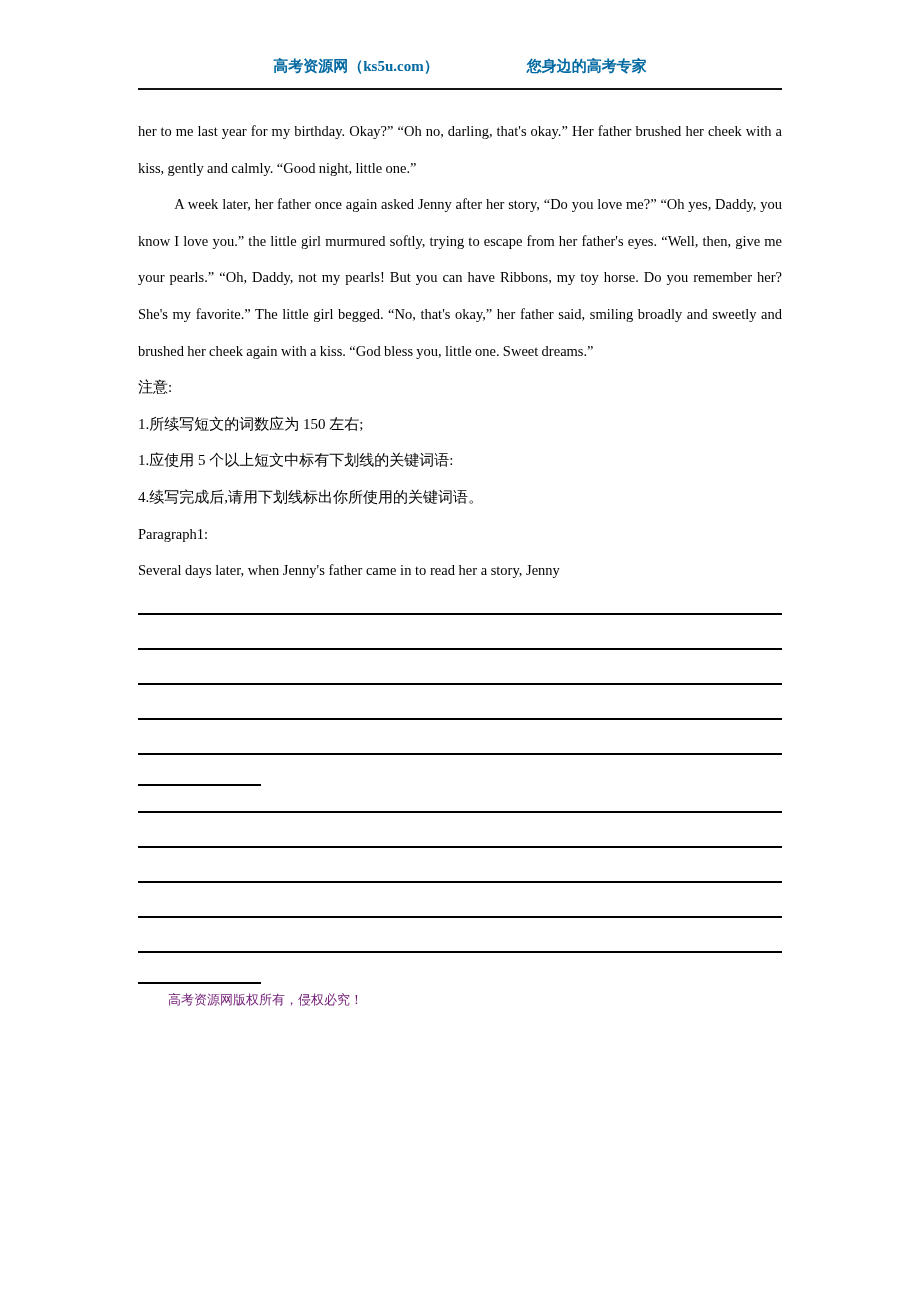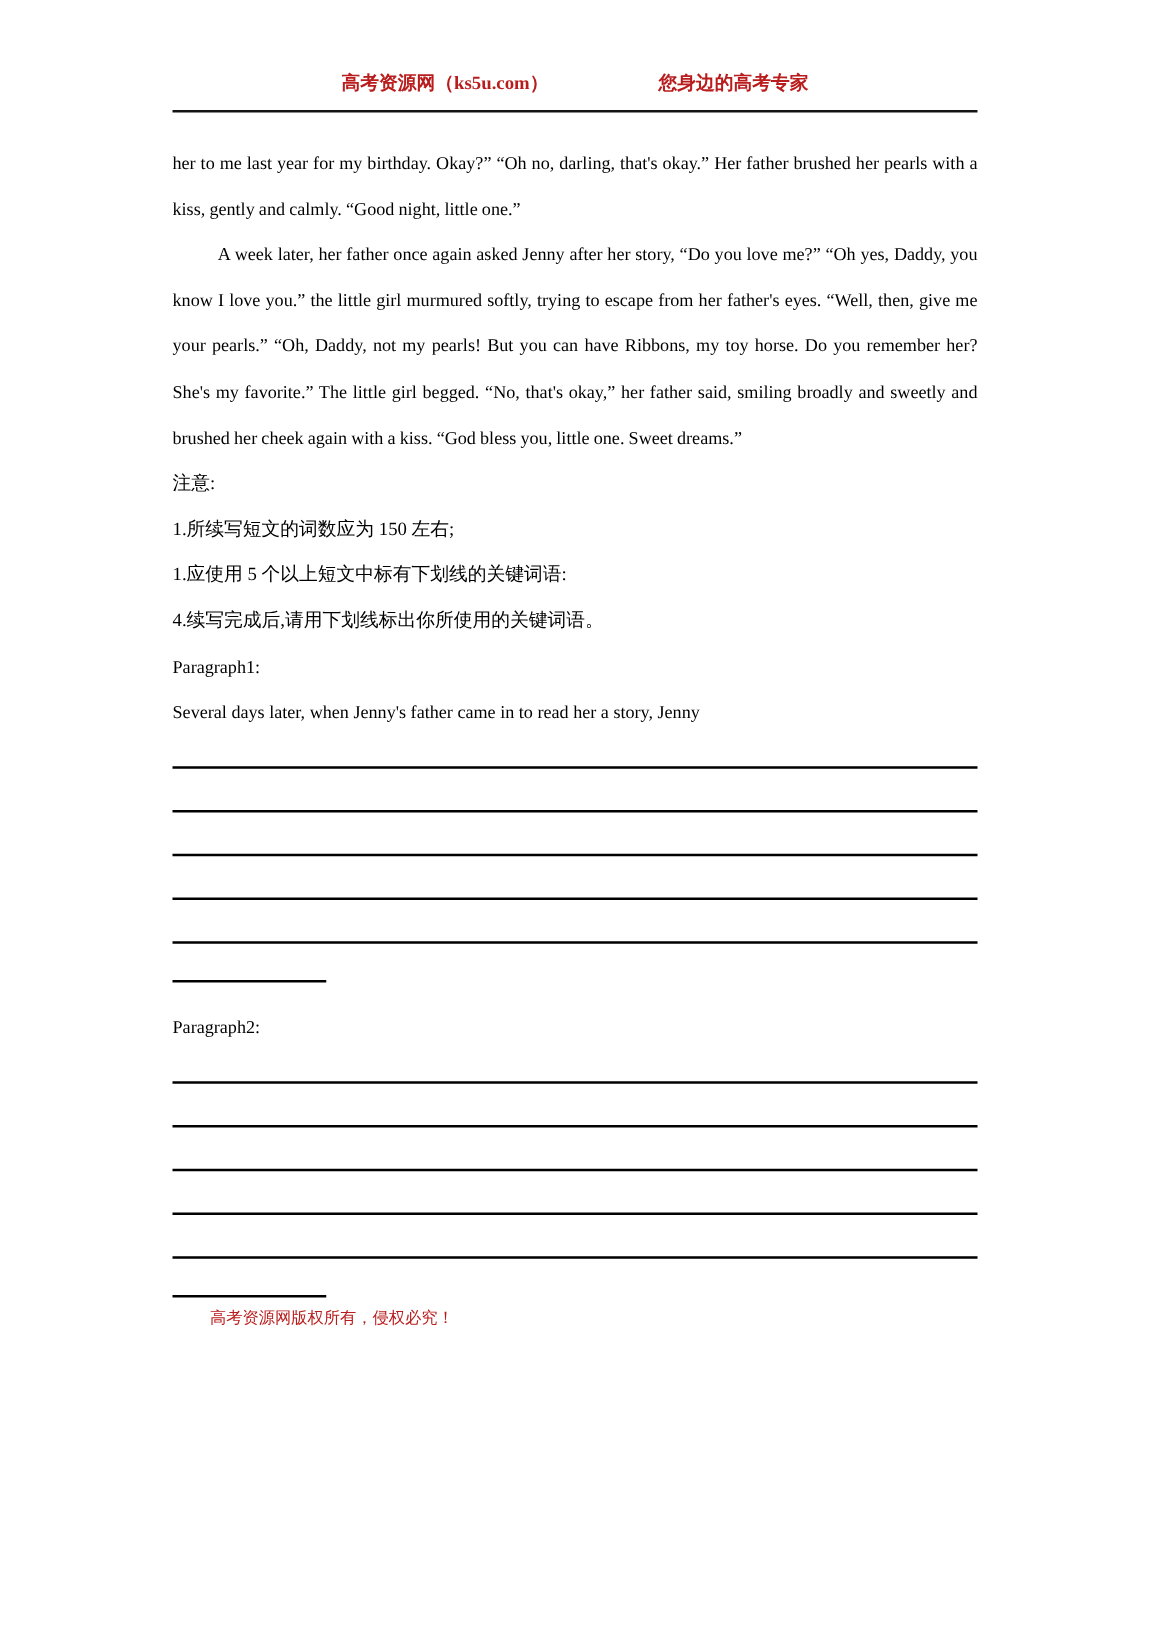--- a/index.html
+++ b/index.html
@@ -9,21 +9,21 @@
     background: #ffffff;
     font-family: "Liberation Serif", "DejaVu Serif", serif;
     color: #000;
     overflow: hidden;
   }
   .content { padding: 0 138px; }
 
   .masthead {
     display: flex; justify-content: center; gap: 88px;
     padding-top: 57px;
-    font-size: 15px; font-weight: bold; color: #b91c1c;
+    font-size: 15px; font-weight: bold; color: #0369a1;
   }
   .masthead-rule { margin-top: 12px; border-bottom: 2px solid #141414; }
 
   .story { margin-top: 23px; }
   .story p, .para-line {
     font-size: 14.5px; line-height: 36.6px;
     text-align: justify; word-spacing: -0.3px;
   }
   .p-indent { text-indent: 2.5em; }
   .underlined { }
@@ -37,37 +37,37 @@
   .lines-block .writing-line.first-a { height: 26px; }
   .lines-block .writing-line.first-b { height: 27px; }
   .short-line { width: 123px; height: 31px; border-bottom: 2px solid #000; }
 
   .item3 {
     margin-top: 20px; padding-left: 30px;
     font-size: 14.5px; line-height: 36.6px; white-space: nowrap;
   }
   .footer {
     margin-top: 6px; padding-left: 30px;
-    font-size: 13px; color: #b91c1c; line-height: 20px;
+    font-size: 13px; color: #701a75; line-height: 20px;
   }
 </style>
 </head>
 <body>
 
 <div class="page">
   <div class="content">
 
     <div class="masthead">
       <span>高考资源网（ks5u.com）</span>
       <span>您身边的高考专家</span>
     </div>
     <div class="masthead-rule"></div>
 
     <div class="story">
-      <p><span>her to me last year for my birthday. Okay?” “Oh no, darling, that's okay.” Her father brushed her pearls with a </span><span class="underlined">kiss</span><span>, gently and calmly. “Good night, little one.”</span></p>
+      <p><span>her to me last year for my birthday. Okay?” “Oh no, darling, that's okay.” Her father brushed her cheek with a </span><span class="underlined">kiss</span><span>, gently and calmly. “Good night, little one.”</span></p>
       <p class="p-indent">A week later, her father once again asked Jenny after her story, “Do you love me?” “Oh yes, Daddy, you know I love you.” the little girl murmured softly, trying to escape from her father's eyes. “Well, then, give me your pearls.” “Oh, Daddy, not my pearls! But you can have Ribbons, my toy horse. Do you remember her? She's my favorite.” The little girl begged. “No, that's okay,” her father said, smiling broadly and sweetly and brushed her cheek again with a kiss. “God bless you, little one. Sweet dreams.”</p>
     </div>
 
     <div class="notes">
       <div>注意:</div>
       <div>1.所续写短文的词数应为 150 左右;</div>
       <div>1.应使用 5 个以上短文中标有下划线的关键词语:</div>
       <div>4.续写完成后,请用下划线标出你所使用的关键词语。</div>
     </div>
 
@@ -76,21 +76,20 @@
 
     <div class="lines-block">
       <div class="writing-line first-a"></div>
       <div class="writing-line"></div>
       <div class="writing-line"></div>
       <div class="writing-line"></div>
       <div class="writing-line"></div>
     </div>
     <div class="short-line"></div>
 
-    <div class="para-label mt18">Paragraph2:</div>
 
     <div class="lines-block">
       <div class="writing-line first-b"></div>
       <div class="writing-line"></div>
       <div class="writing-line"></div>
       <div class="writing-line"></div>
       <div class="writing-line"></div>
     </div>
     <div class="short-line"></div>
 

